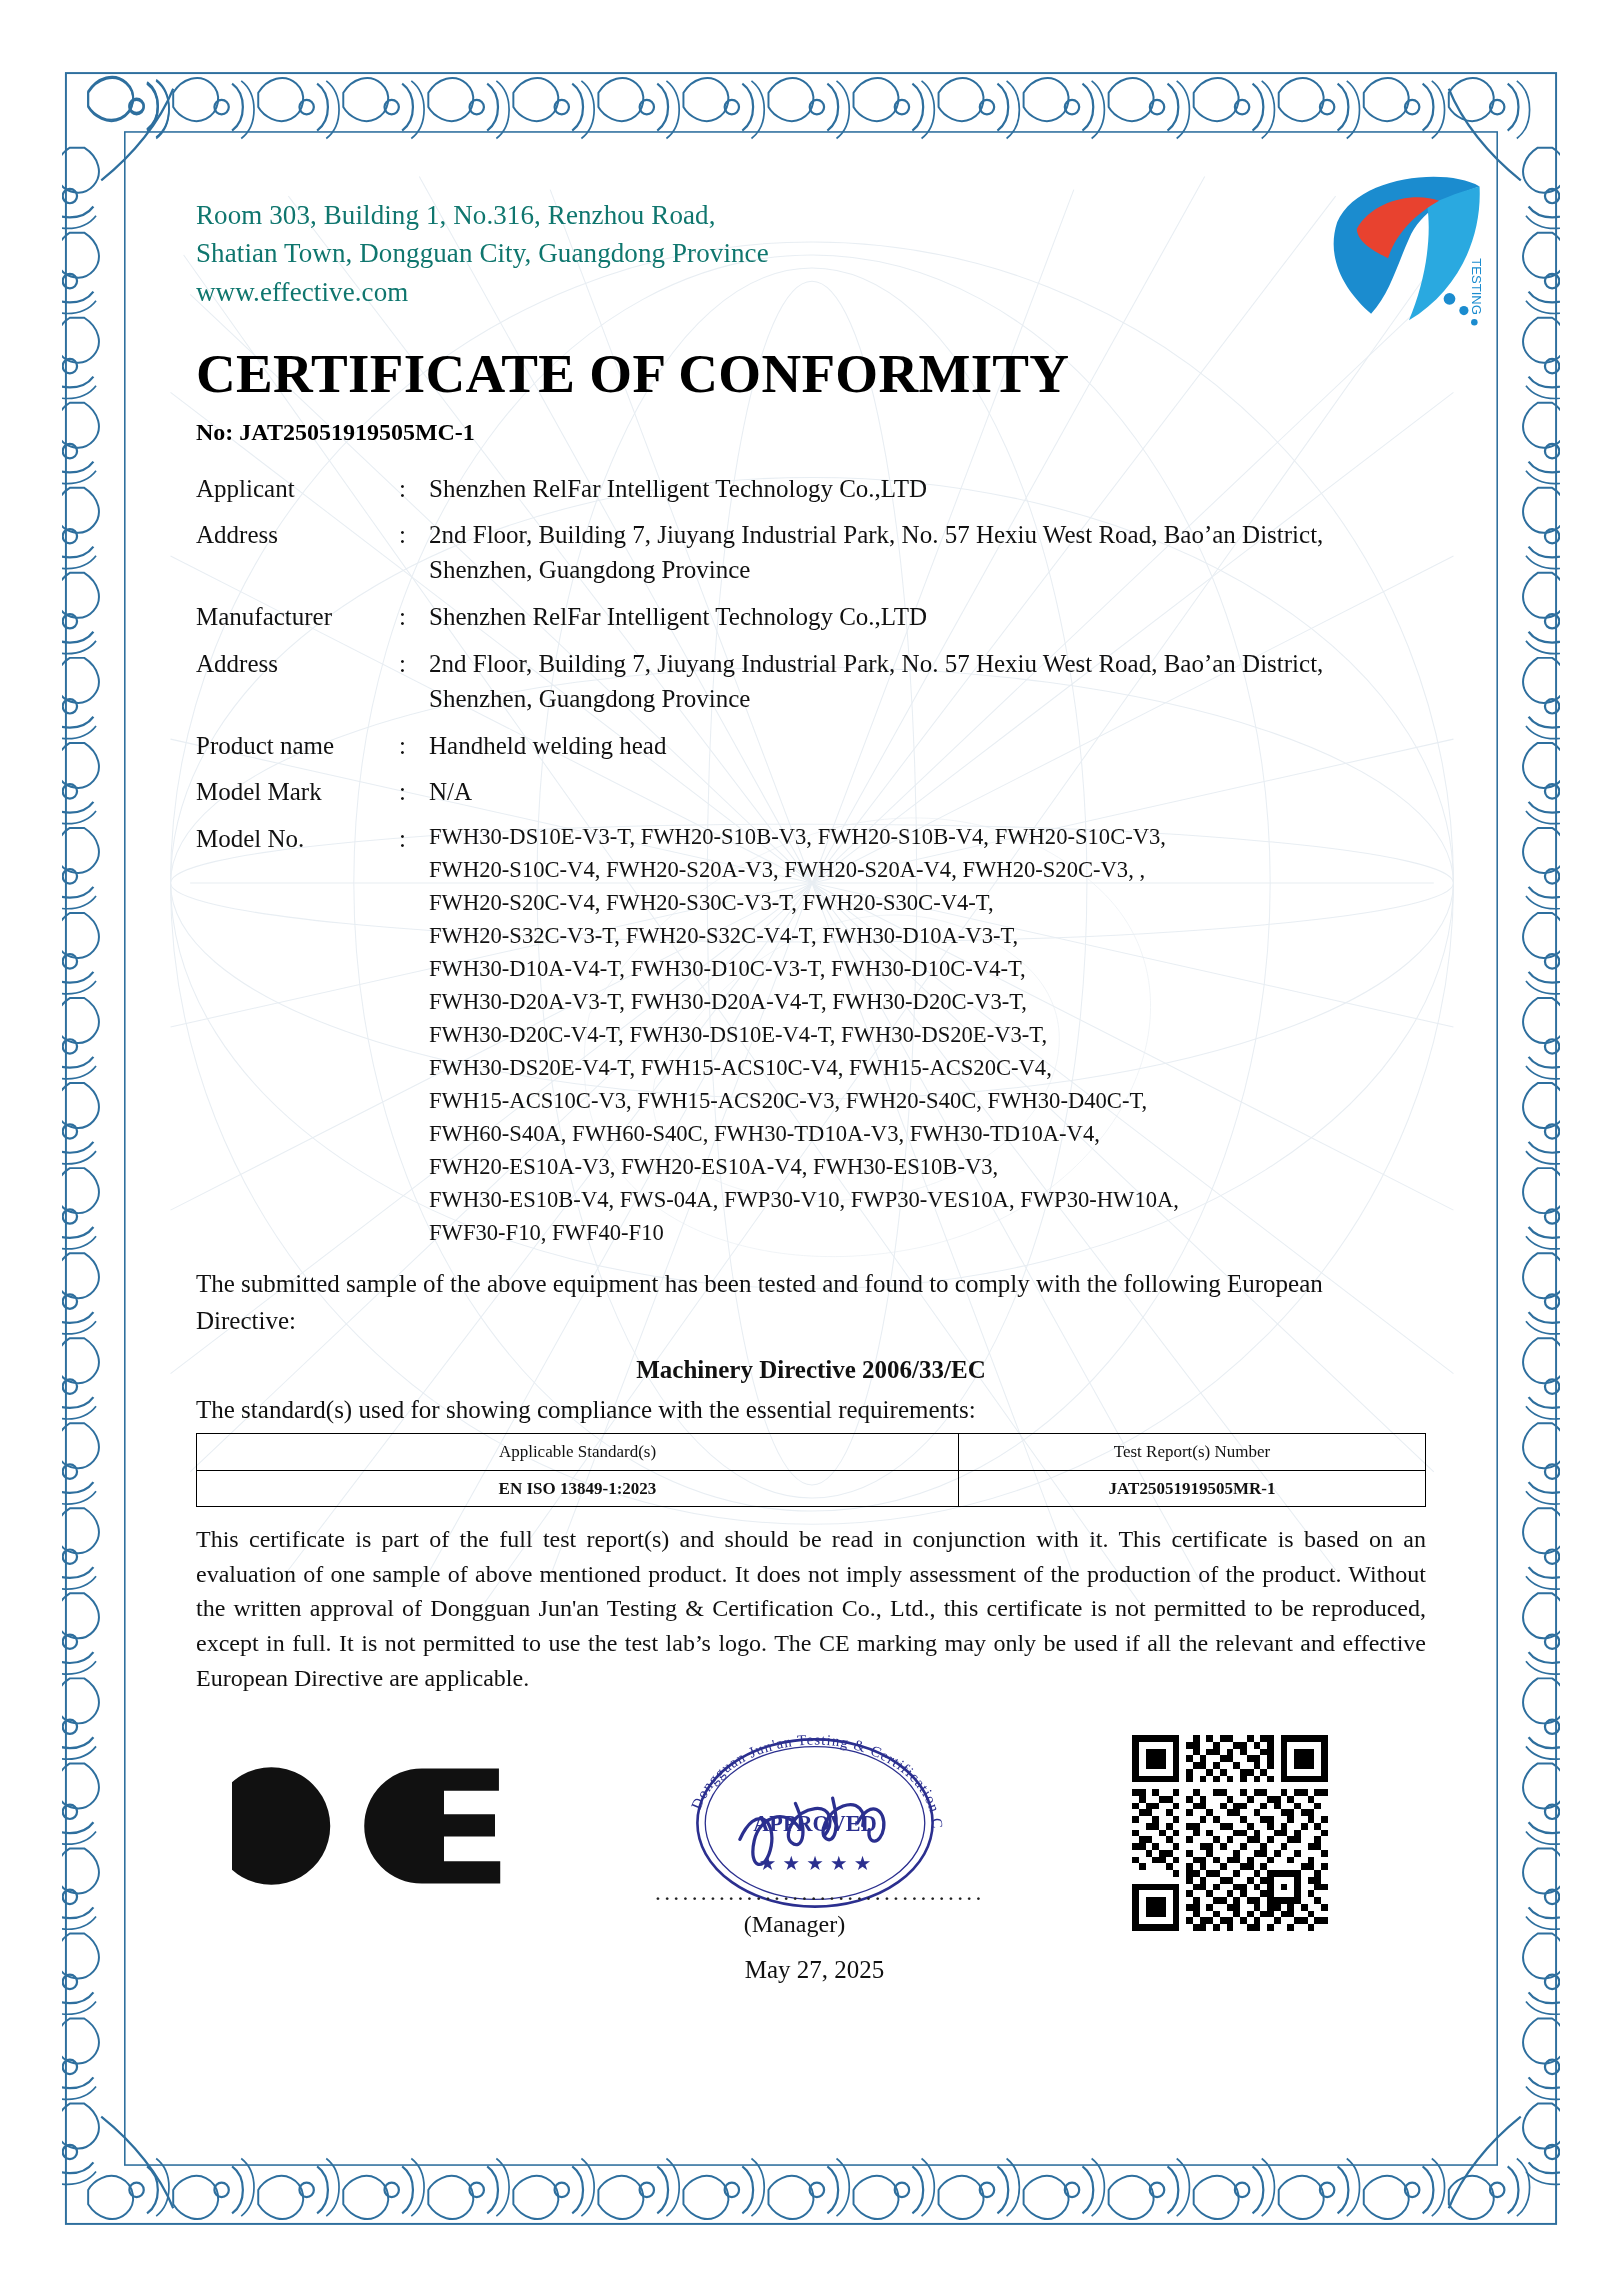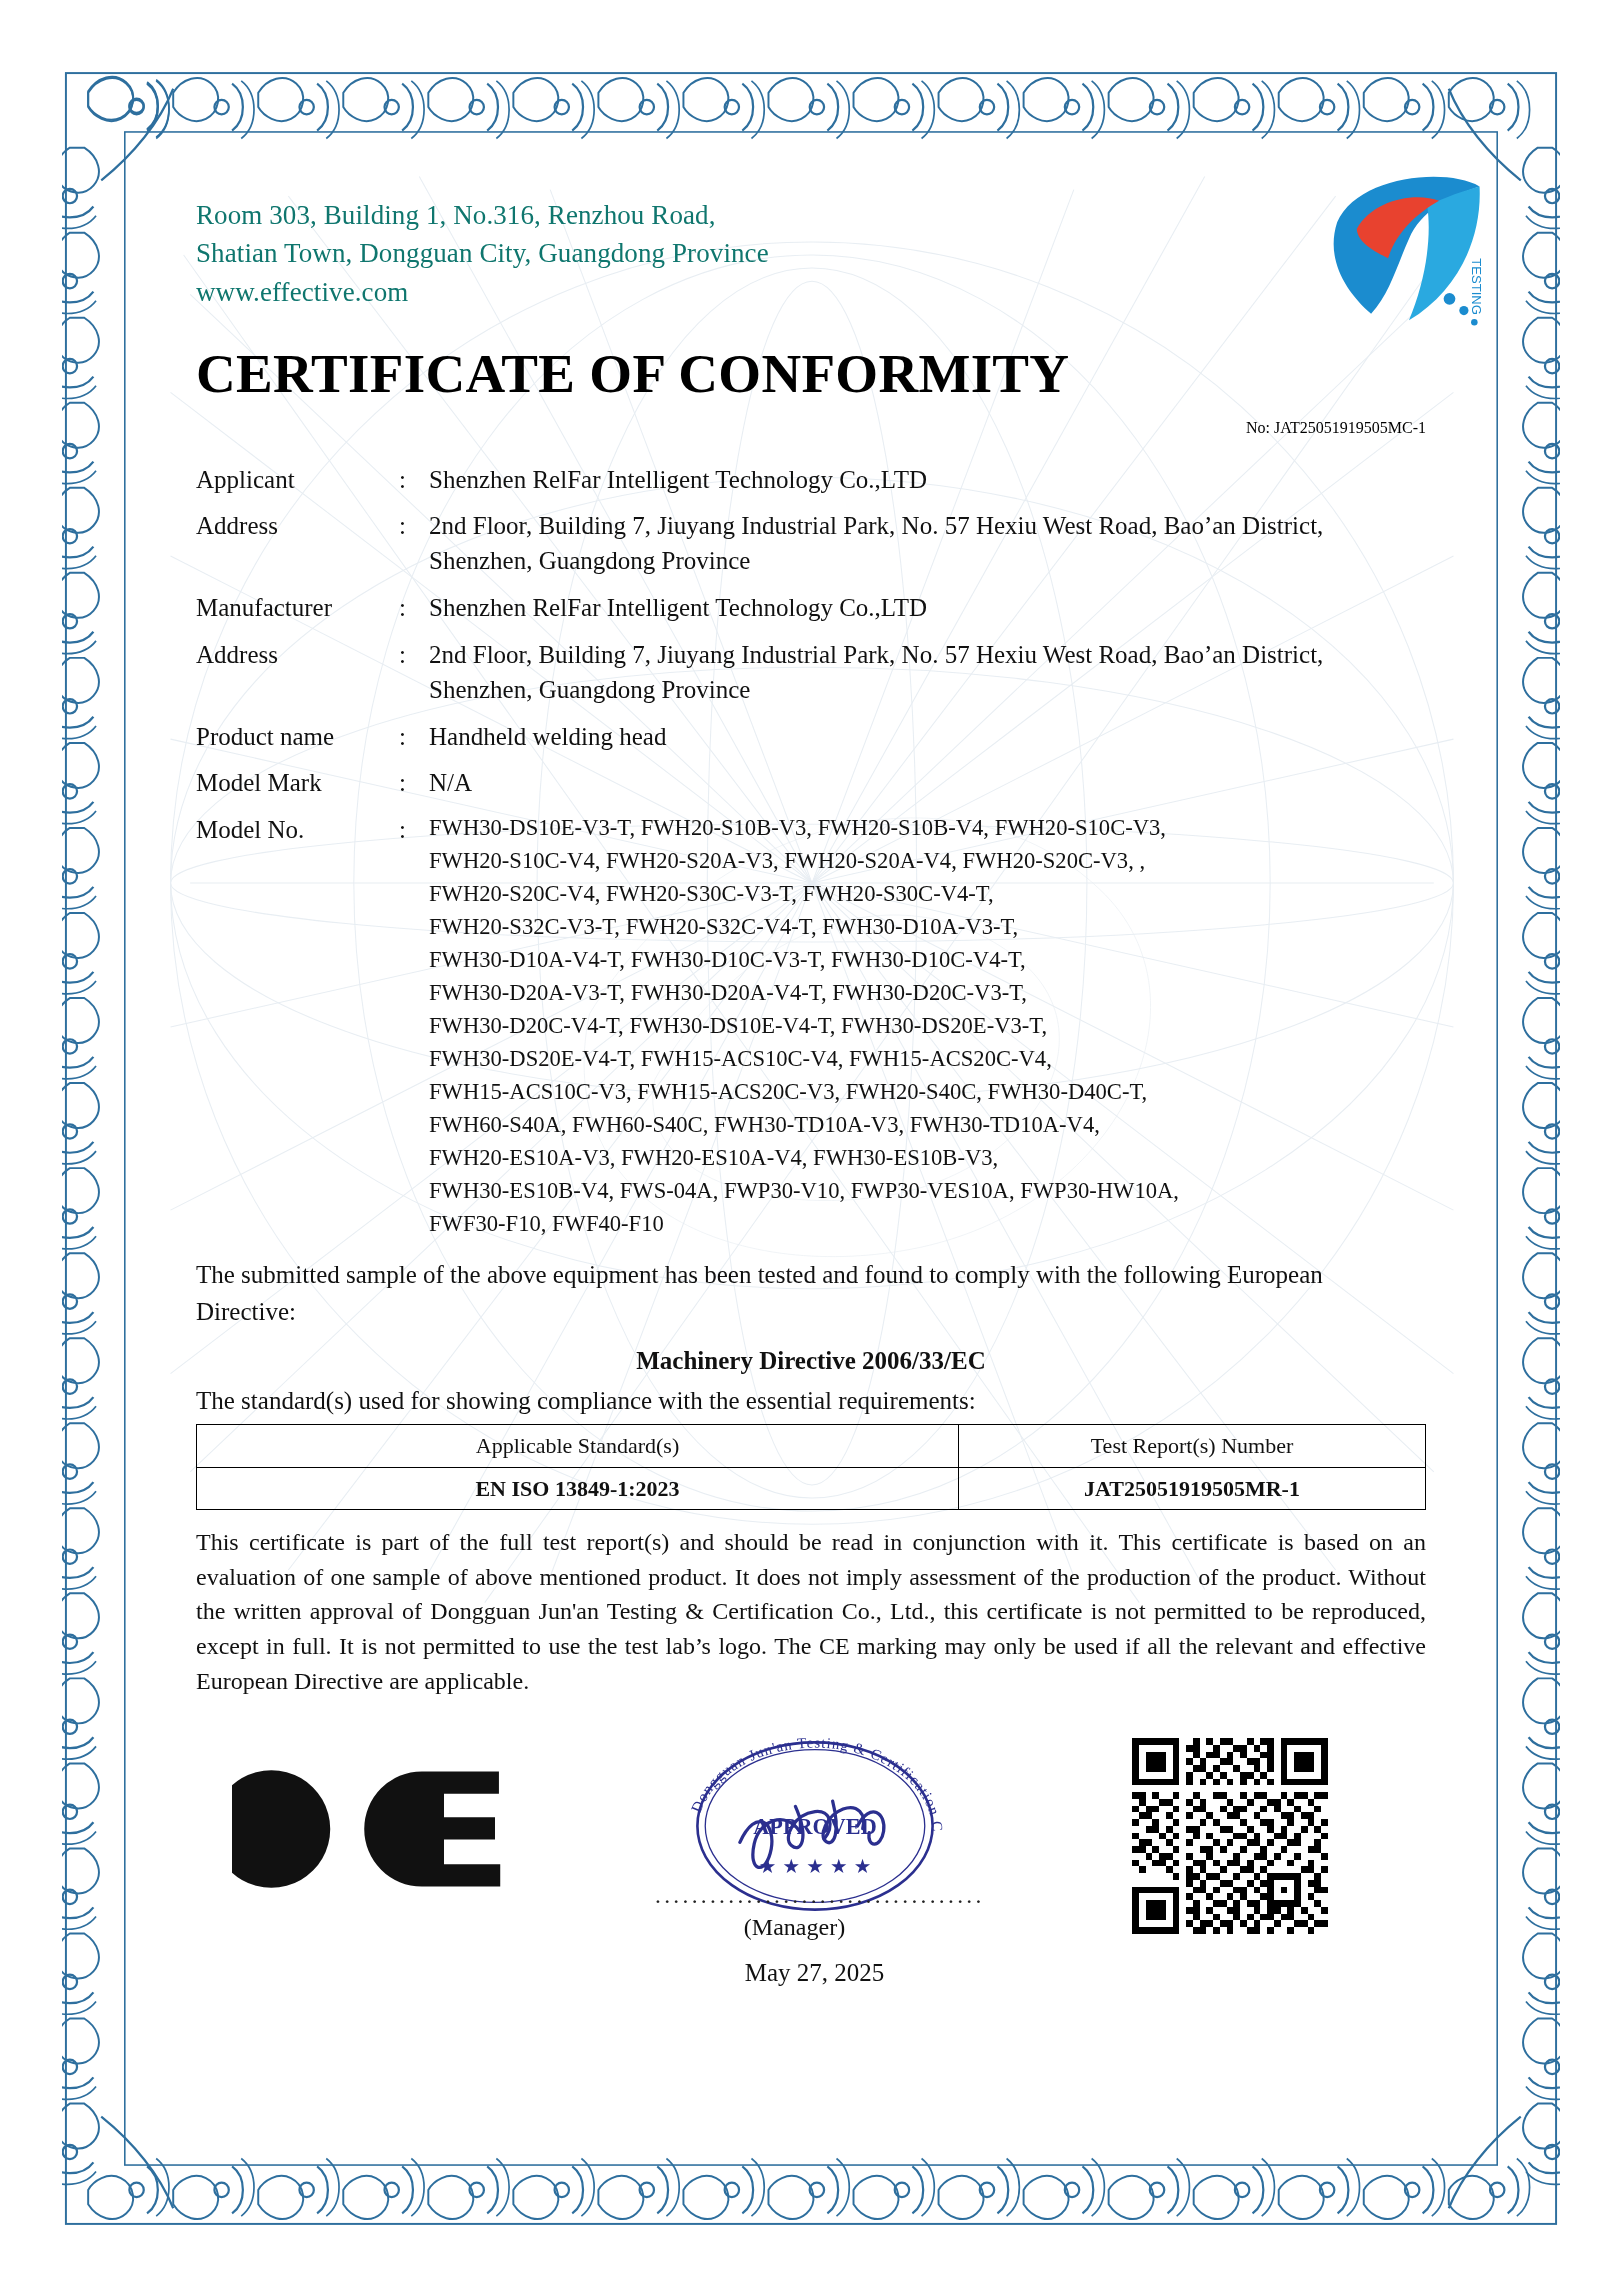--- a/index.html
+++ b/index.html
@@ -64,23 +64,23 @@
 
   .doc-title {
     text-align: left;
     font-size: 55px;
     font-weight: 700;
     letter-spacing: 0.3px;
     margin-top: 31px;
     color: #000;
   }
   .doc-no {
-    text-align: right;
-    font-size: 16px;
-    font-weight: 400;
+    text-align: left;
+    font-size: 24px;
+    font-weight: 700;
     margin-top: 14.4px;
     color: #000;
   }
 
   table.fields {
     width: 100%;
     border-collapse: collapse;
     margin-top: 18.3px;
   }
   table.fields td {
@@ -116,21 +116,21 @@
 
   table.std {
     width: 100%;
     border-collapse: collapse;
     margin-top: 9.2px;
     table-layout: fixed;
   }
   table.std th, table.std td {
     border: 1.3px solid #000;
     text-align: center;
-    font-size: 22px;
+    font-size: 17px;
     padding: 7.9px 3.9px;
   }
   table.std th { font-weight: 400; }
   table.std td { font-weight: 700; }
   table.std col.c1 { width: 62%; }
   table.std col.c2 { width: 38%; }
 
   .disclaimer {
     font-size: 24px;
     line-height: 1.45;

